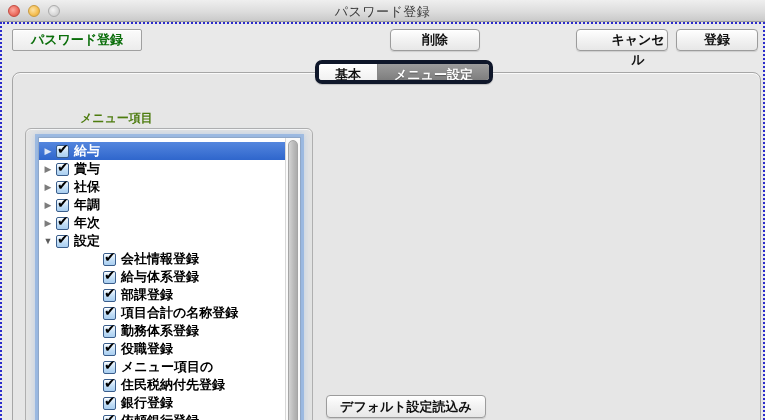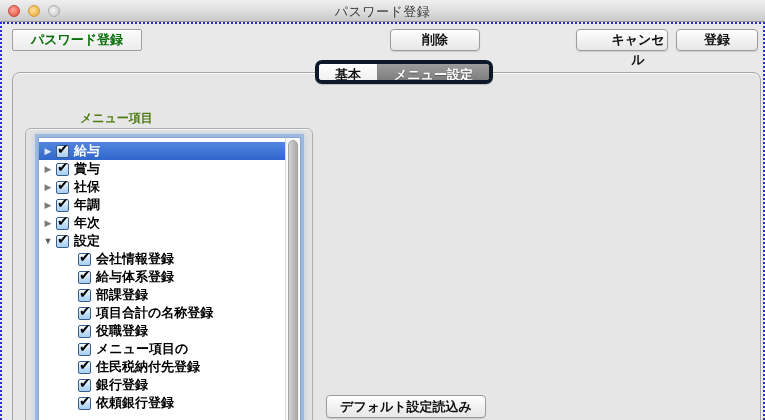--- a/index.html
+++ b/index.html
@@ -82,21 +82,21 @@
     position:absolute; left:36px; top:113px; width:263px; height:300px;
     background:#FFFFFF; border:1px solid #8FA7C8;
     box-shadow:0 0 0 3px rgba(116,163,224,.55), 0 0 7px 3px rgba(116,163,224,.35);
     overflow:hidden;
   }
   .rows { position:absolute; left:0; top:4px; right:15px; }
   .row { display:flex; align-items:center; height:18px; padding-left:3px; white-space:nowrap; }
   .row .lbl { font-size:13px; font-weight:700; color:#000; margin-left:5px; }
   .row.sel { background:linear-gradient(#5486DE,#2F66CC); }
   .row.sel .lbl { color:#fff; }
-  .row.child { padding-left:39px; }
+  .row.child { padding-left:39px;margin-left:25px; }
   .tri {
     width:12px; margin-right:2px; font-size:9px; color:#7C7C7C; text-align:center;
     flex:0 0 12px; line-height:18px;
   }
   .row.sel .tri { color:#DDE6F5; }
   .tri.expanded { color:#5c5c5c; }
   .cb {
     position:relative; flex:0 0 13px; width:13px; height:13px; border-radius:2px;
     border:1px solid #3A5E8C;
     background:linear-gradient(#F6FBFF,#BFDCF5 60%,#A9CEF0);
@@ -201,20 +201,24 @@
           <div class="row child">
             <span class="cb on"></span>
             <span class="lbl">部課登録</span>
           </div>
           <div class="row child">
             <span class="cb on"></span>
             <span class="lbl">項目合計の名称登録</span>
           </div>
           <div class="row child">
             <span class="cb on"></span>
+            <span class="lbl">勤務体系登録</span>
+          </div>
+          <div class="row child">
+            <span class="cb on"></span>
             <span class="lbl">役職登録</span>
           </div>
           <div class="row child">
             <span class="cb on"></span>
             <span class="lbl">メニュー項目の</span>
           </div>
           <div class="row child">
             <span class="cb on"></span>
             <span class="lbl">住民税納付先登録</span>
           </div>

